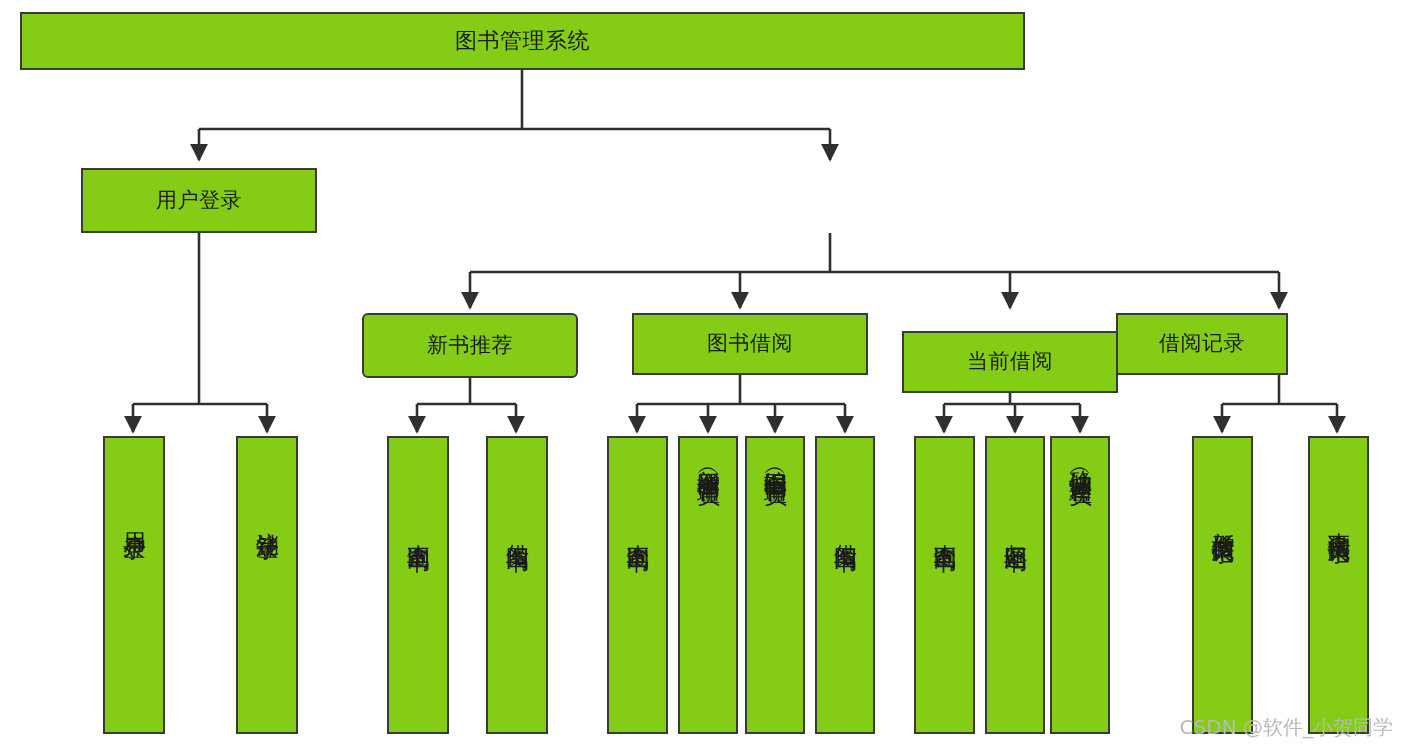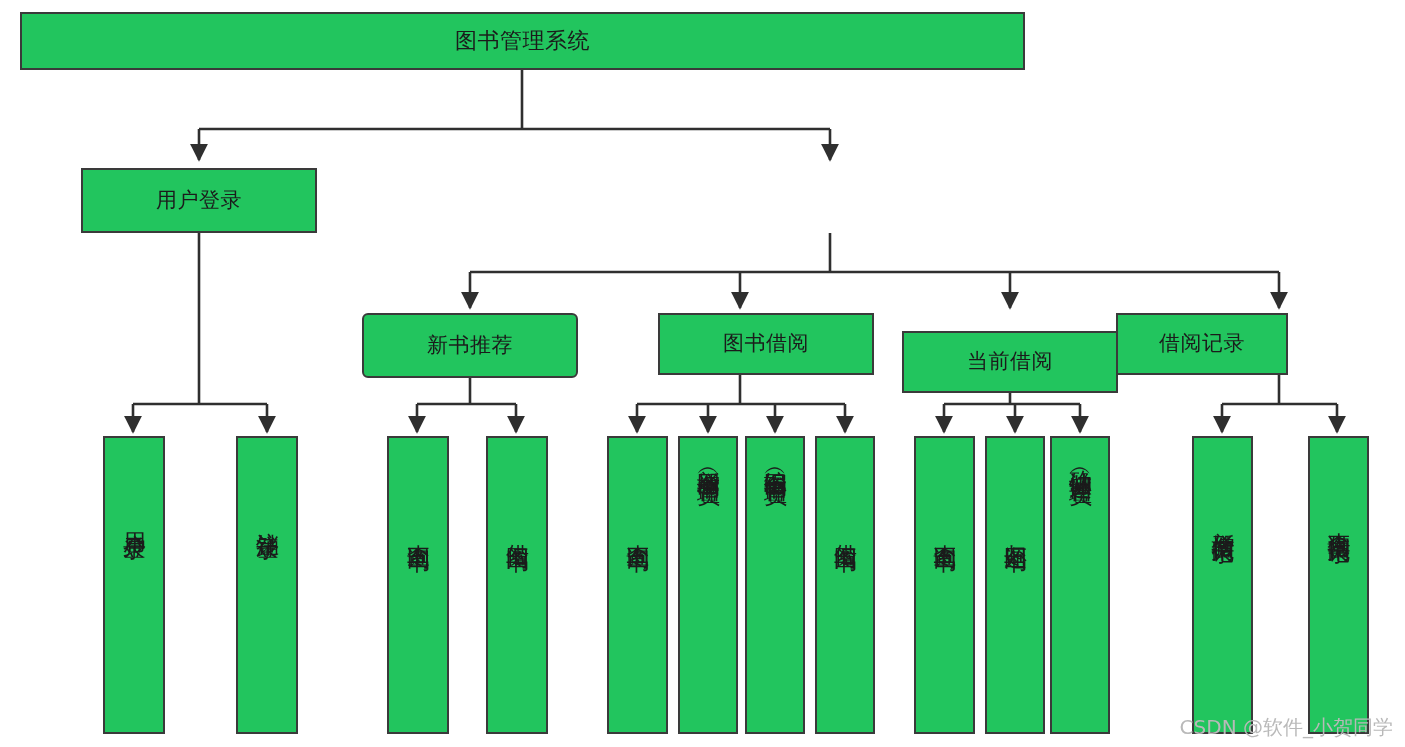--- a/index.html
+++ b/index.html
@@ -23,21 +23,21 @@
     left: 0;
     top: 0;
     width: 1405px;
     height: 747px;
     pointer-events: none;
   }
   .node {
     position: absolute;
     box-sizing: border-box;
     border: 2.5px solid #3a3a3a;
-    background: #22c55e;
+    background: #84cc16;
     display: flex;
     align-items: center;
     justify-content: center;
     color: #1b1b1b;
     z-index: 2;
   }
   .node .label {
     display: block;
     text-align: center;
     letter-spacing: 0.5px;
@@ -145,21 +145,21 @@
 
   <div class="node horiz" style="left:81px; top:168px; width:236px; height:65px;">
     <span class="label">用户登录</span>
   </div>
 
 
   <div class="node horiz" style="left:362px; top:313px; width:216px; height:65px;border-radius:6px;">
     <span class="label">新书推荐</span>
   </div>
 
-  <div class="node horiz" style="left:632px; top:313px; width:216px; height:62px;margin-left:26px;">
+  <div class="node horiz" style="left:632px; top:313px; width:236px; height:62px;">
     <span class="label">图书借阅</span>
   </div>
 
   <div class="node horiz" style="left:902px; top:331px; width:216px; height:62px;">
     <span class="label">当前借阅</span>
   </div>
 
   <div class="node horiz" style="left:1116px; top:313px; width:172px; height:62px;">
     <span class="label">借阅记录</span>
   </div>

